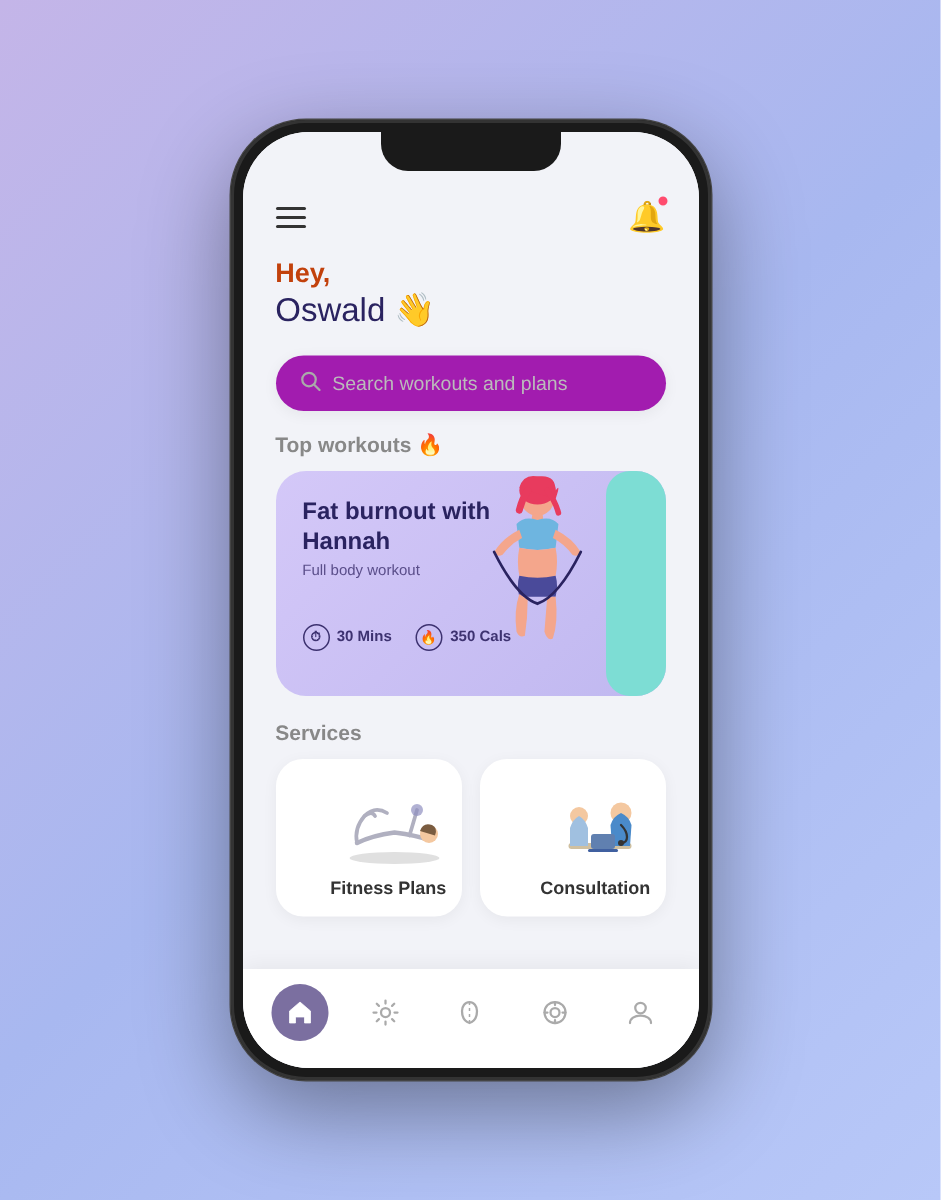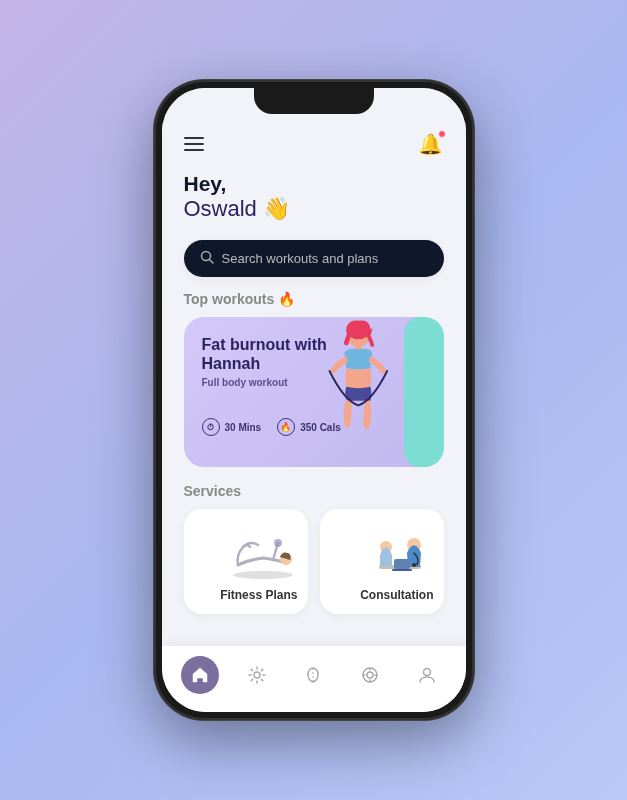--- a/index.html
+++ b/index.html
@@ -103,37 +103,37 @@
       border-radius: 50%;
       border: 1.5px solid #f2f3f8;
     }
 
     
     .greeting {
       padding: 12px 22px 8px;
     }
 
     .greeting-hey {
-      font-size: 21px;
+      font-size: 18px;
       font-weight: 700;
-      color: #0f172a;
+      color: #c2410c;
       line-height: 1.1;
     }
 
     .greeting-name {
       font-size: 22px;
       font-weight: 400;
       color: #2a2360;
       line-height: 1.3;
     }
 
     
     .search-bar {
       margin: 8px 22px 14px;
-      background: #0f172a;
+      background: #a21caf;
       border-radius: 30px;
       display: flex;
       align-items: center;
       padding: 10px 16px;
       box-shadow: 0 2px 10px rgba(0,0,0,0.06);
       cursor: text;
     }
 
     .search-icon-wrap {
       color: #aaa;
@@ -185,21 +185,20 @@
       color: #2a2360;
       line-height: 1.2;
       max-width: 140px;
       margin-bottom: 4px;
     }
 
     .workout-subtitle {
       font-size: 10px;
       color: #5a4e8a;
       margin-bottom: 30px;
-      font-weight: bold;
     }
 
     .workout-athlete {
       position: absolute;
       right: 30px;
       top: -5px;
       width: 130px;
       height: 145px;
       display: flex;
       align-items: center;

